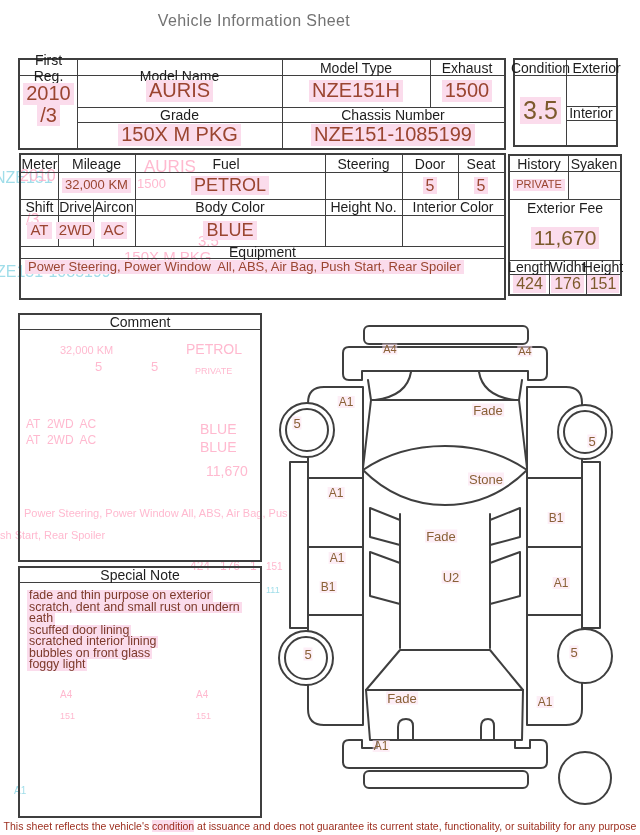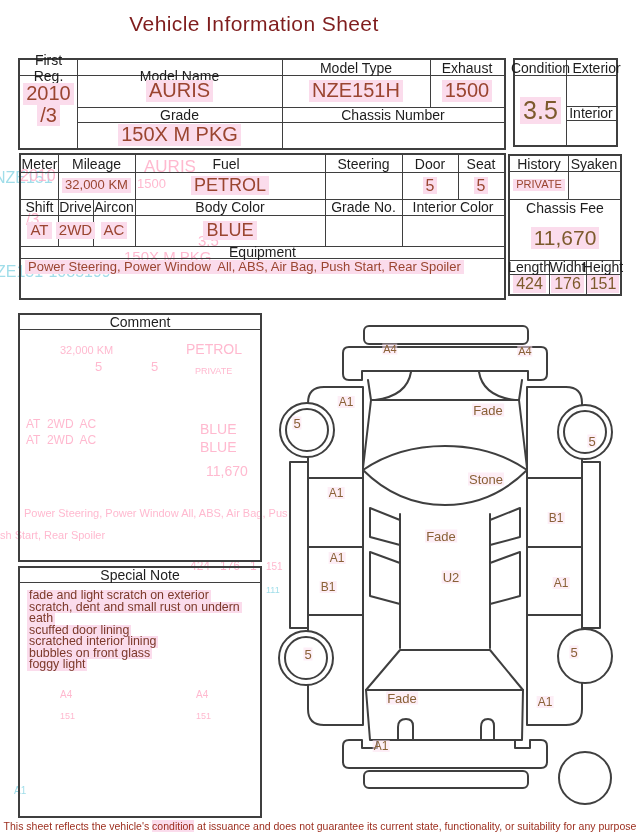--- a/index.html
+++ b/index.html
@@ -5,21 +5,21 @@
   :root{
     --line:#3f3f3f; --label:#1d1d1d;
     --value-red:#9a4530; --value-brown:#7d5a2d; --note-red:#7c392a;
     --diagram-label:#8a6137; --highlight:#fbdcec;
     --ghost-pink:#ffadc7; --ghost-cyan:#90d8e6; --disclaimer-red:#9c2e1e;
   }
   html,body{margin:0;padding:0;}
   body{width:640px;height:835px;position:relative;background:#ffffff;overflow:hidden;
        font-family:"Liberation Sans", sans-serif;}
   .title{position:absolute;left:0;top:12px;width:508px;text-align:center;
-         font-size:21px;letter-spacing:.4px;color:#7f1d1d;}
+         font-size:16px;letter-spacing:.4px;color:#737373;}
   .box{position:absolute;border:2px solid var(--line);box-sizing:border-box;background:transparent;z-index:3;}
   .vline{position:absolute;width:1px;background:var(--line);}
   .hline{position:absolute;height:1px;background:var(--line);}
   .cell{position:absolute;box-sizing:border-box;display:flex;align-items:center;justify-content:center;text-align:center;}
   .lbl{font-size:14px;color:var(--label);}
   .val{color:var(--value-red);}
   .val>span{background:var(--highlight);padding:0 3px;line-height:1.08;white-space:pre;}
   .brown{color:var(--value-brown);}
   .stack{flex-direction:column;justify-content:flex-start;padding-top:8px;}
   .stack>span{display:block;}
@@ -101,20 +101,23 @@
     </div>
   <div class="cell val" style="left:410px;top:15px;width:74px;height:32px;font-size:20px;">
       <span>1500</span>
     </div>
 
   <div class="cell lbl" style="left:262px;top:47px;width:222px;height:15px;">Chassis Number</div>
   <div class="cell lbl" style="left:57px;top:47px;width:205px;height:15px;">Grade</div>
   <div class="cell val" style="left:57px;top:62px;width:205px;height:26px;font-size:20px;">
       <span>150X M PKG</span>
     </div>
+  <div class="cell val" style="left:262px;top:62px;width:222px;height:26px;font-size:20px;">
+      <span>NZE151-1085199</span>
+    </div>
 </div>
 
 <div class="box" style="left:513px;top:58px;width:105px;height:89px;">
   <div class="vline" style="left:51px;top:0;height:85px;"></div>
   <div class="hline" style="left:0;top:15px;width:101px;"></div>
   <div class="hline" style="left:51px;top:46px;width:50px;"></div>
   <div class="hline" style="left:51px;top:60px;width:50px;"></div>
   <div class="cell lbl" style="left:0;top:0;width:51px;height:15px;">Condition</div>
   <div class="cell lbl" style="left:45px;top:0;width:73px;height:15px;text-align:center;">Exterior</div>
   <div class="cell lbl" style="left:51px;top:46px;width:50px;height:14px;">Interior</div>
@@ -153,21 +156,21 @@
       <span>5</span>
     </div>
   <div class="cell val" style="left:437px;top:17px;width:46px;height:27px;font-size:16px;">
       <span>5</span>
     </div>
 
   <div class="cell lbl" style="left:0;top:44px;width:37px;height:16px;">Shift</div>
   <div class="cell lbl" style="left:37px;top:44px;width:35px;height:16px;">Drive</div>
   <div class="cell lbl" style="left:72px;top:44px;width:42px;height:16px;">Aircon</div>
   <div class="cell lbl" style="left:114px;top:44px;width:190px;height:16px;">Body Color</div>
-  <div class="cell lbl" style="left:304px;top:44px;width:77px;height:16px;">Grade No.</div>
+  <div class="cell lbl" style="left:304px;top:44px;width:77px;height:16px;">Height No.</div>
   <div class="cell lbl" style="left:381px;top:44px;width:102px;height:16px;">Interior Color</div>
 
   <div class="cell val" style="left:0;top:60px;width:37px;height:31px;font-size:15px;">
       <span>AT</span>
     </div>
   <div class="cell val" style="left:37px;top:60px;width:35px;height:31px;font-size:15px;">
       <span>2WD</span>
     </div>
   <div class="cell val" style="left:72px;top:60px;width:42px;height:31px;font-size:15px;">
       <span>AC</span>
@@ -189,21 +192,21 @@
   <div class="hline" style="left:0;top:104px;width:110px;"></div>
   <div class="hline" style="left:0;top:118px;width:110px;"></div>
   <div class="vline" style="left:39px;top:104px;height:34px;"></div>
   <div class="vline" style="left:76px;top:104px;height:34px;"></div>
 
   <div class="cell lbl" style="left:0;top:0;width:58px;height:15px;">History</div>
   <div class="cell lbl" style="left:58px;top:0;width:52px;height:15px;">Syaken</div>
   <div class="cell val" style="left:0;top:15px;width:58px;height:28px;font-size:11px;">
       <span>PRIVATE</span>
     </div>
-  <div class="cell lbl" style="left:0;top:43px;width:110px;height:17px;">Chassis Fee</div>
+  <div class="cell lbl" style="left:0;top:43px;width:110px;height:17px;">Exterior Fee</div>
   <div class="cell val brown" style="left:0;top:60px;width:110px;height:44px;font-size:21px;">
       <span>11,670</span>
     </div>
   <div class="cell lbl" style="left:0;top:104px;width:39px;height:14px;">Length</div>
   <div class="cell lbl" style="left:39px;top:104px;width:37px;height:14px;">Widht</div>
   <div class="cell lbl" style="left:76px;top:104px;width:34px;height:14px;">Height</div>
   <div class="cell val brown" style="left:0;top:118px;width:39px;height:20px;font-size:16px;">
       <span>424</span>
     </div>
   <div class="cell val brown" style="left:39px;top:118px;width:37px;height:20px;font-size:16px;">
@@ -216,21 +219,21 @@
 
 <div class="box" style="left:18px;top:313px;width:244px;height:249px;padding-left:12px;">
   <div class="hline" style="left:0;top:14px;width:240px;"></div>
   <div class="cell lbl" style="left:0;top:0;width:240px;height:14px;">Comment</div>
 </div>
 
 <div class="box" style="left:18px;top:566px;width:244px;height:252px;">
   <div class="hline" style="left:0;top:14px;width:240px;"></div>
   <div class="cell lbl" style="left:0;top:0;width:240px;height:14px;">Special Note</div>
   <div class="note-lines" id="note-lines">
-      <span class="note-line">fade and light scratch on exterior</span>
+      <span class="note-line">fade and thin purpose on exterior</span>
       <span class="note-line">scratch, dent and small rust on undern</span>
       <span class="note-line">eath</span>
       <span class="note-line">scuffed door lining</span>
       <span class="note-line">scratched interior lining</span>
       <span class="note-line">bubbles on front glass</span>
       <span class="note-line">foggy light</span>
     </div>
 </div>
 
 <svg id="car-svg" width="640" height="835" viewBox="0 0 640 835">

